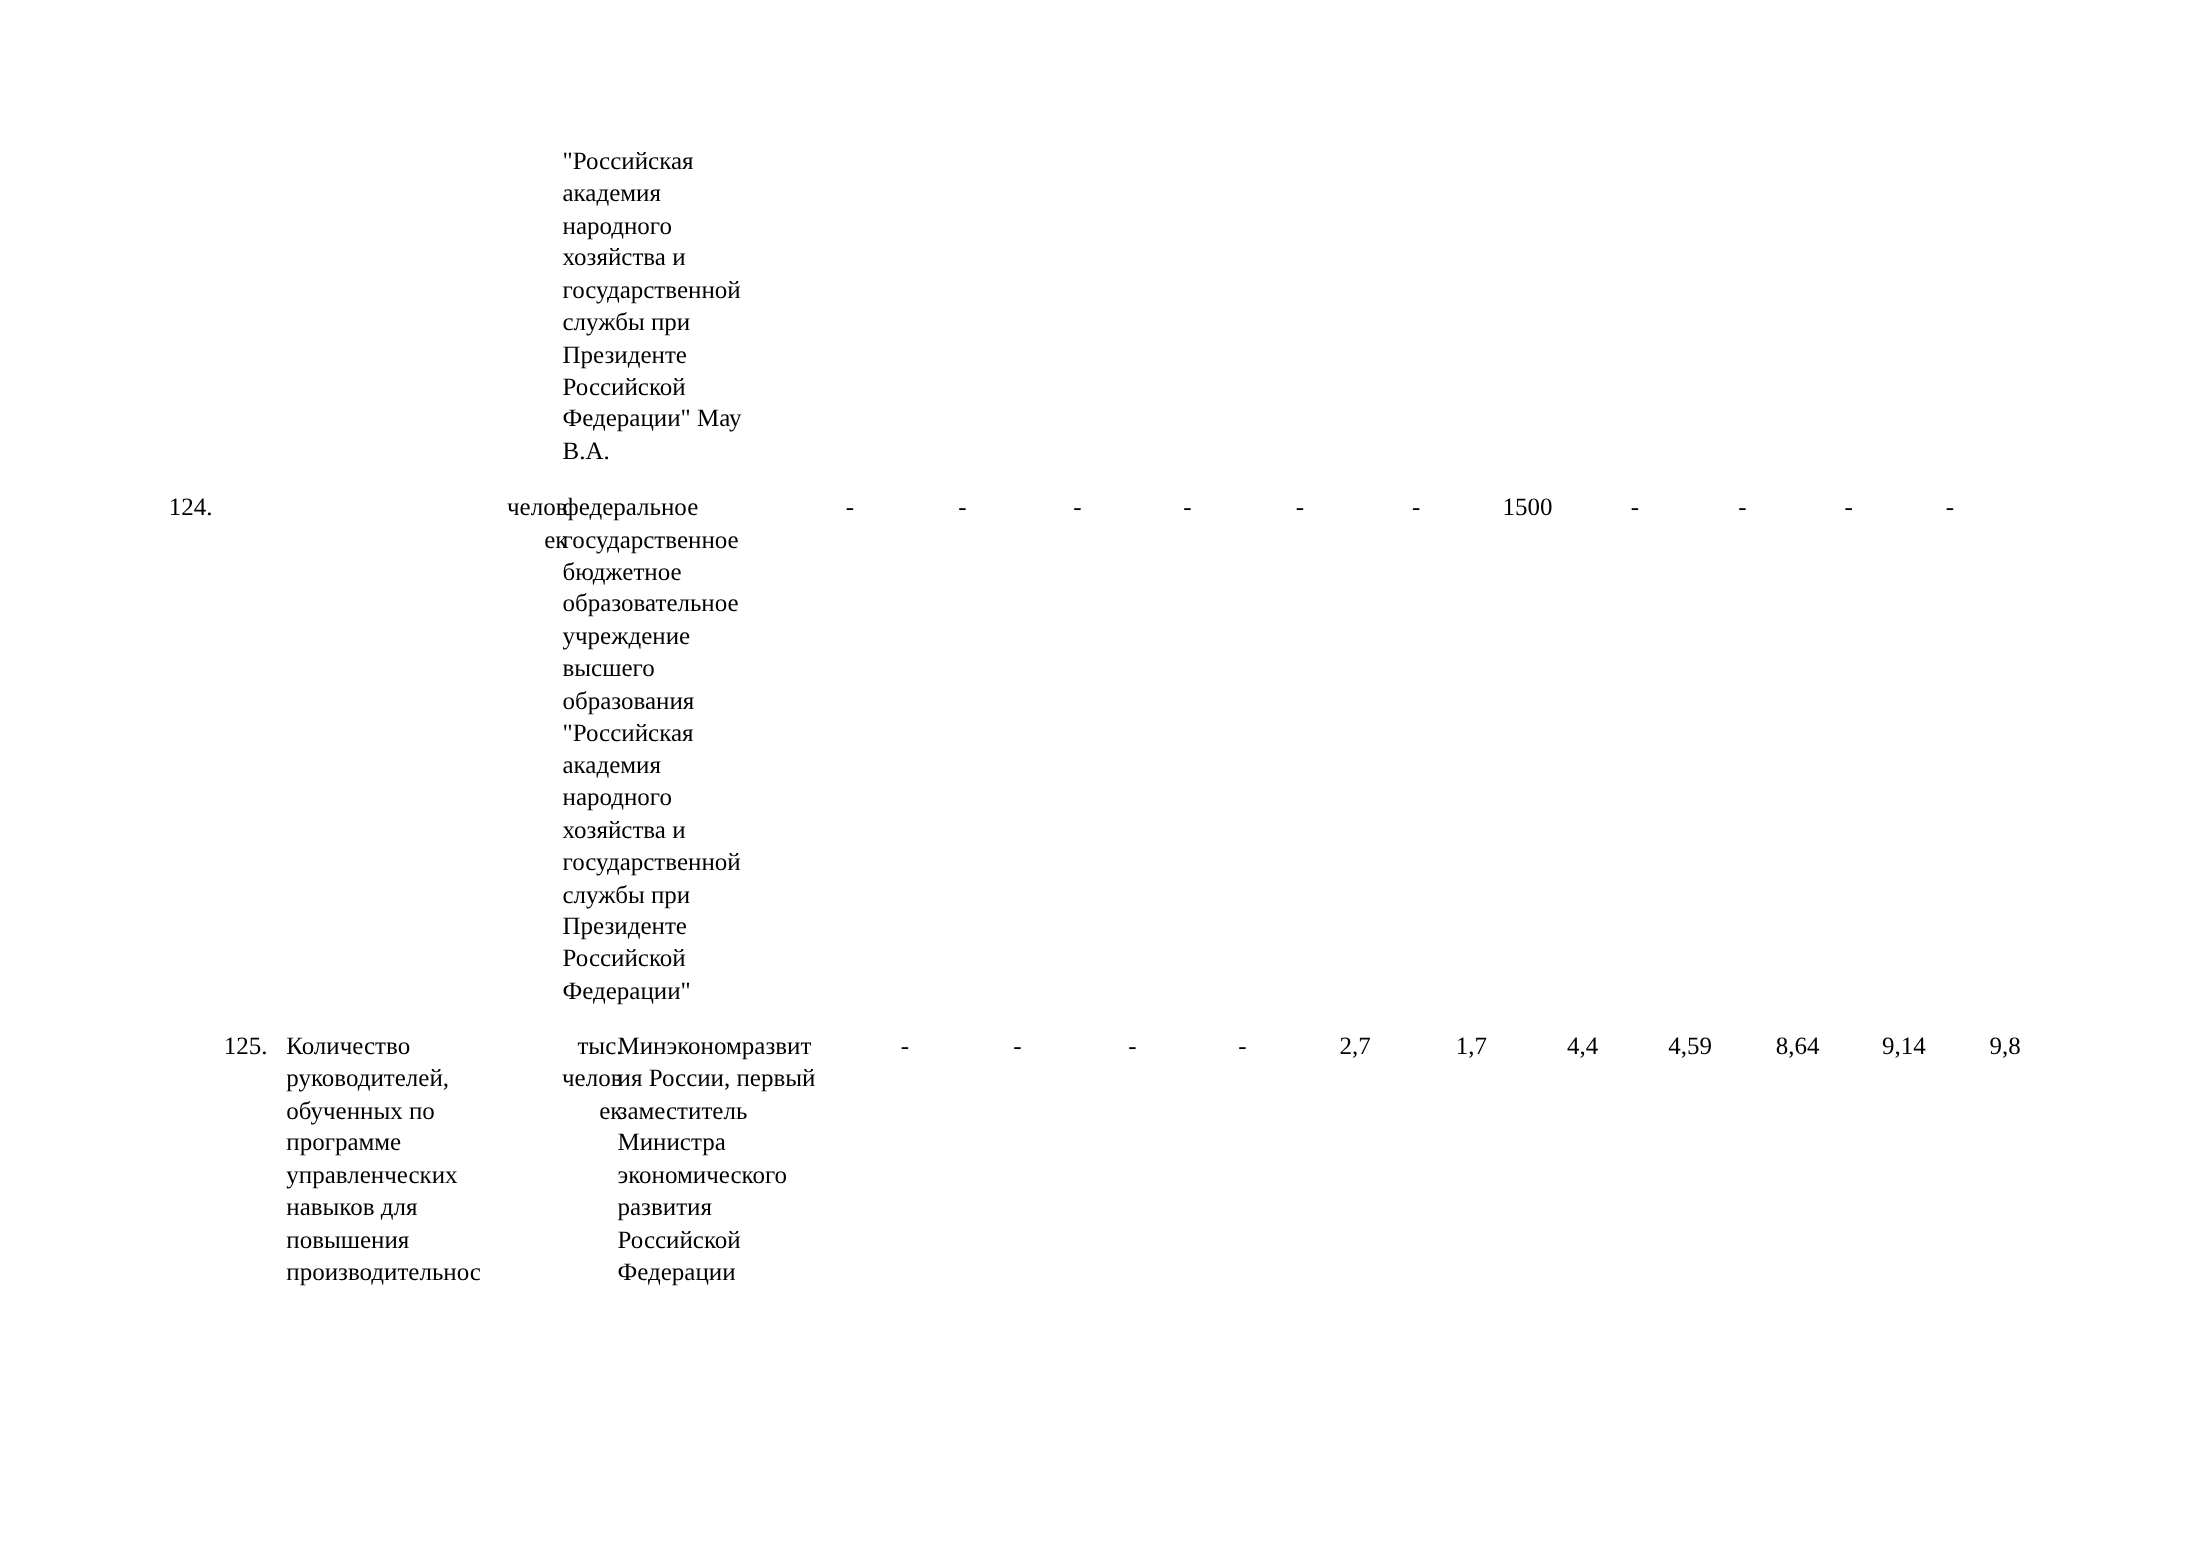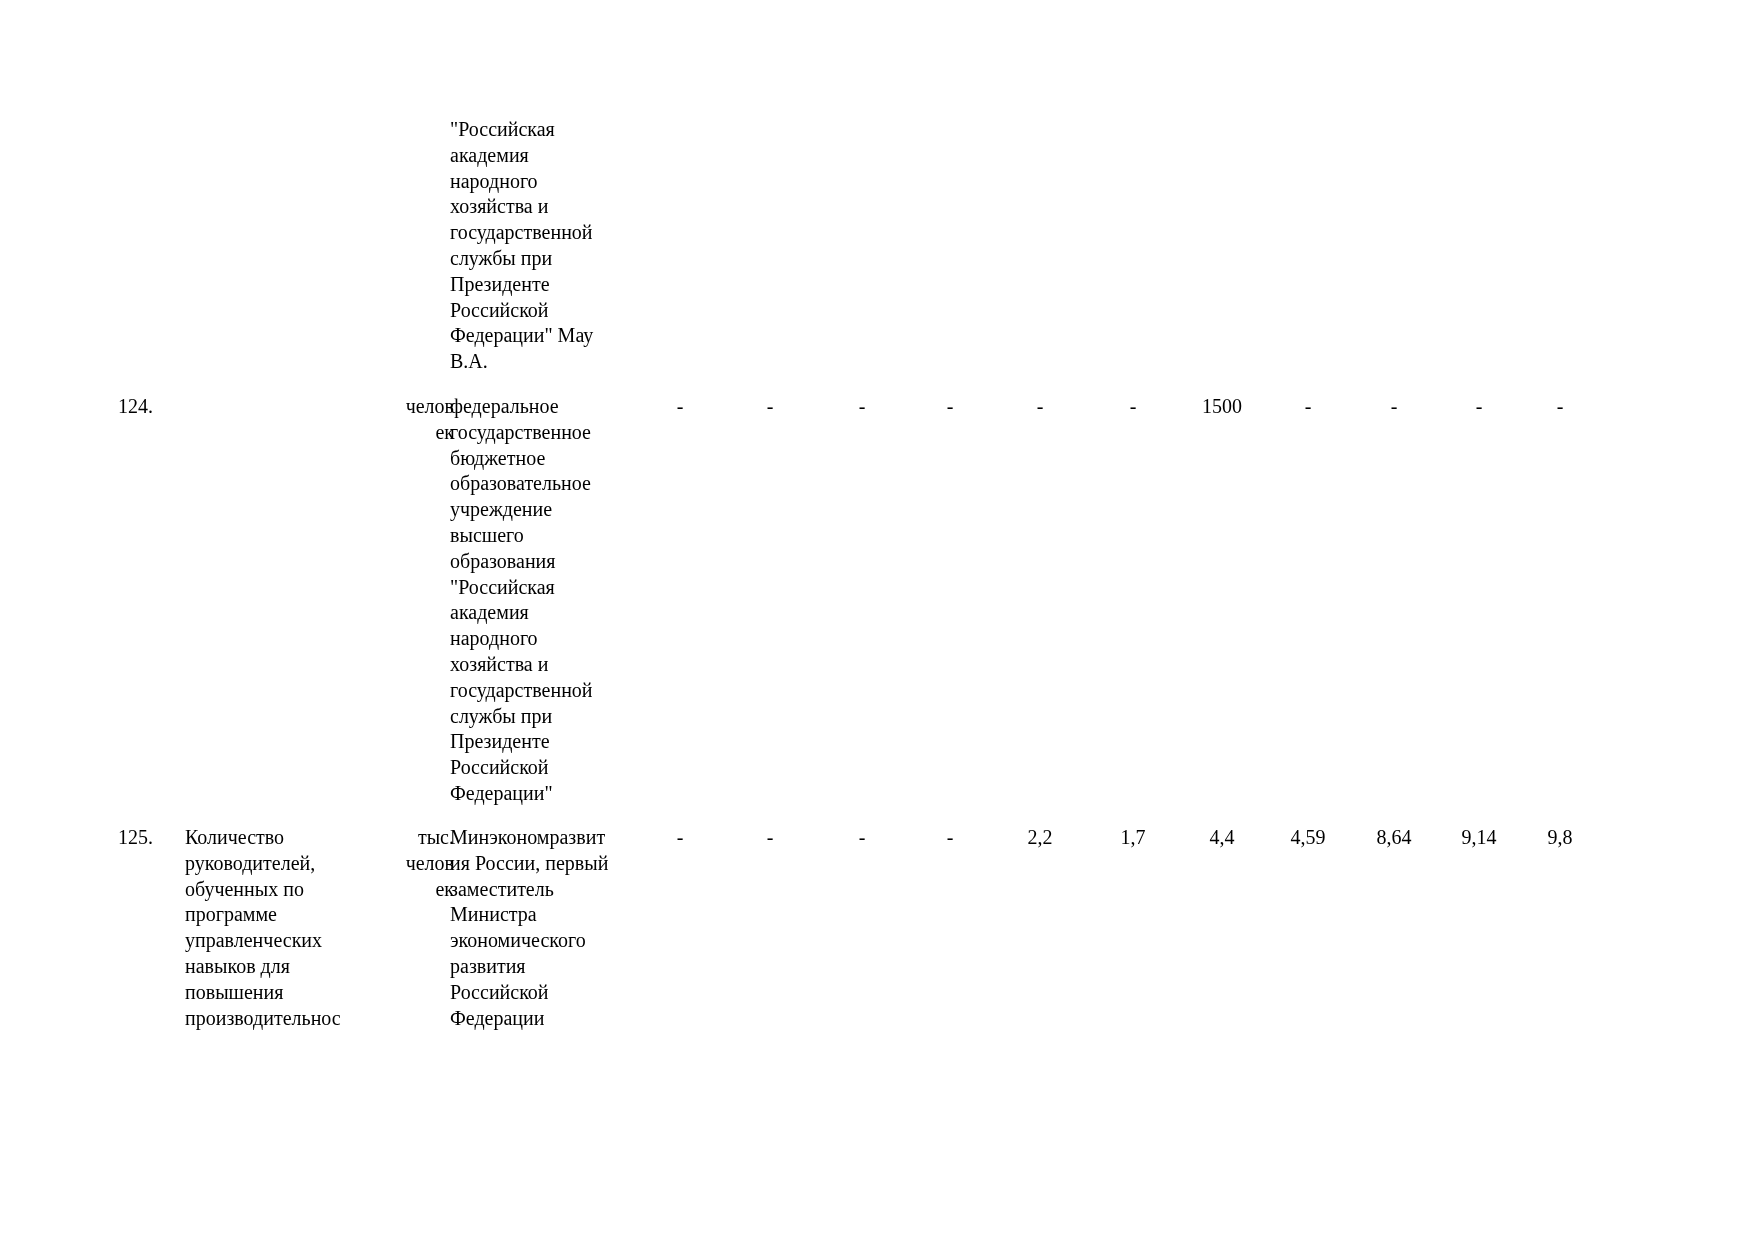--- a/index.html
+++ b/index.html
@@ -16,23 +16,23 @@
     line-height: 25.8px;
     color: #000000;
   }
   .cell {
     position: absolute;
     white-space: pre-line;
   }
   
   .carry { top: 117px; }
   .r124  { top: 394px; }
-  .r125  { top: 825px; }
+  .r125  { top: 825px; margin-left: 44px; }
   
-  .num  { left: 118px; width: 46px;  text-align: left; }
+  .num  { left: 135px; width: 46px;  text-align: left; }
   .name { left: 185px; width: 198px; text-align: left; }
   .unit { left: 384px; width: 70px;  text-align: right; }
   .resp { left: 450px; width: 198px; text-align: left; }
   
   .val  { width: 80px; text-align: center; }
   .vc0  { left: 640px; }
   .vc1  { left: 730px; }
   .vc2  { left: 822px; }
   .vc3  { left: 910px; }
   .vc4  { left: 1000px; }
@@ -107,21 +107,21 @@
 заместитель
 Министра
 экономического
 развития
 Российской
 Федерации</div>
   <div class="cell val vc0  r125">-</div>
   <div class="cell val vc1  r125">-</div>
   <div class="cell val vc2  r125">-</div>
   <div class="cell val vc3  r125">-</div>
-  <div class="cell val vc4  r125">2,2</div>
+  <div class="cell val vc4  r125">2,7</div>
   <div class="cell val vc5  r125">1,7</div>
   <div class="cell val vc6  r125">4,4</div>
   <div class="cell val vc7  r125">4,59</div>
   <div class="cell val vc8  r125">8,64</div>
   <div class="cell val vc9  r125">9,14</div>
   <div class="cell val vc10 r125">9,8</div>
 
 </div>
 
 </body></html>

